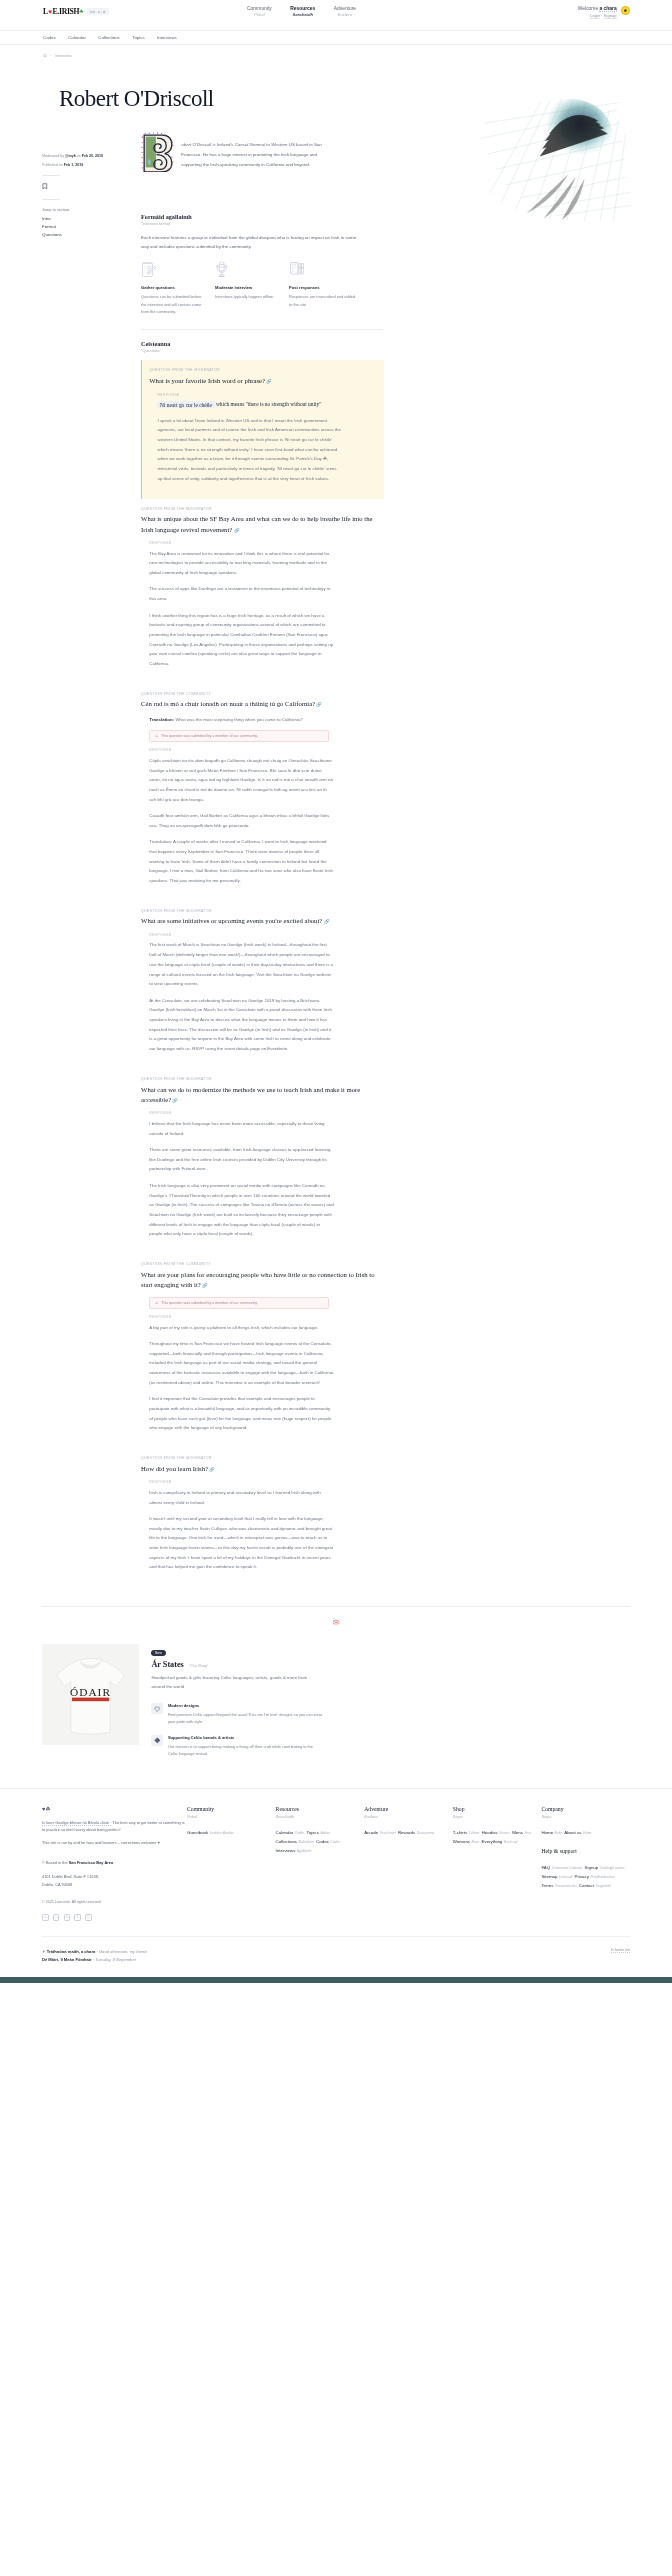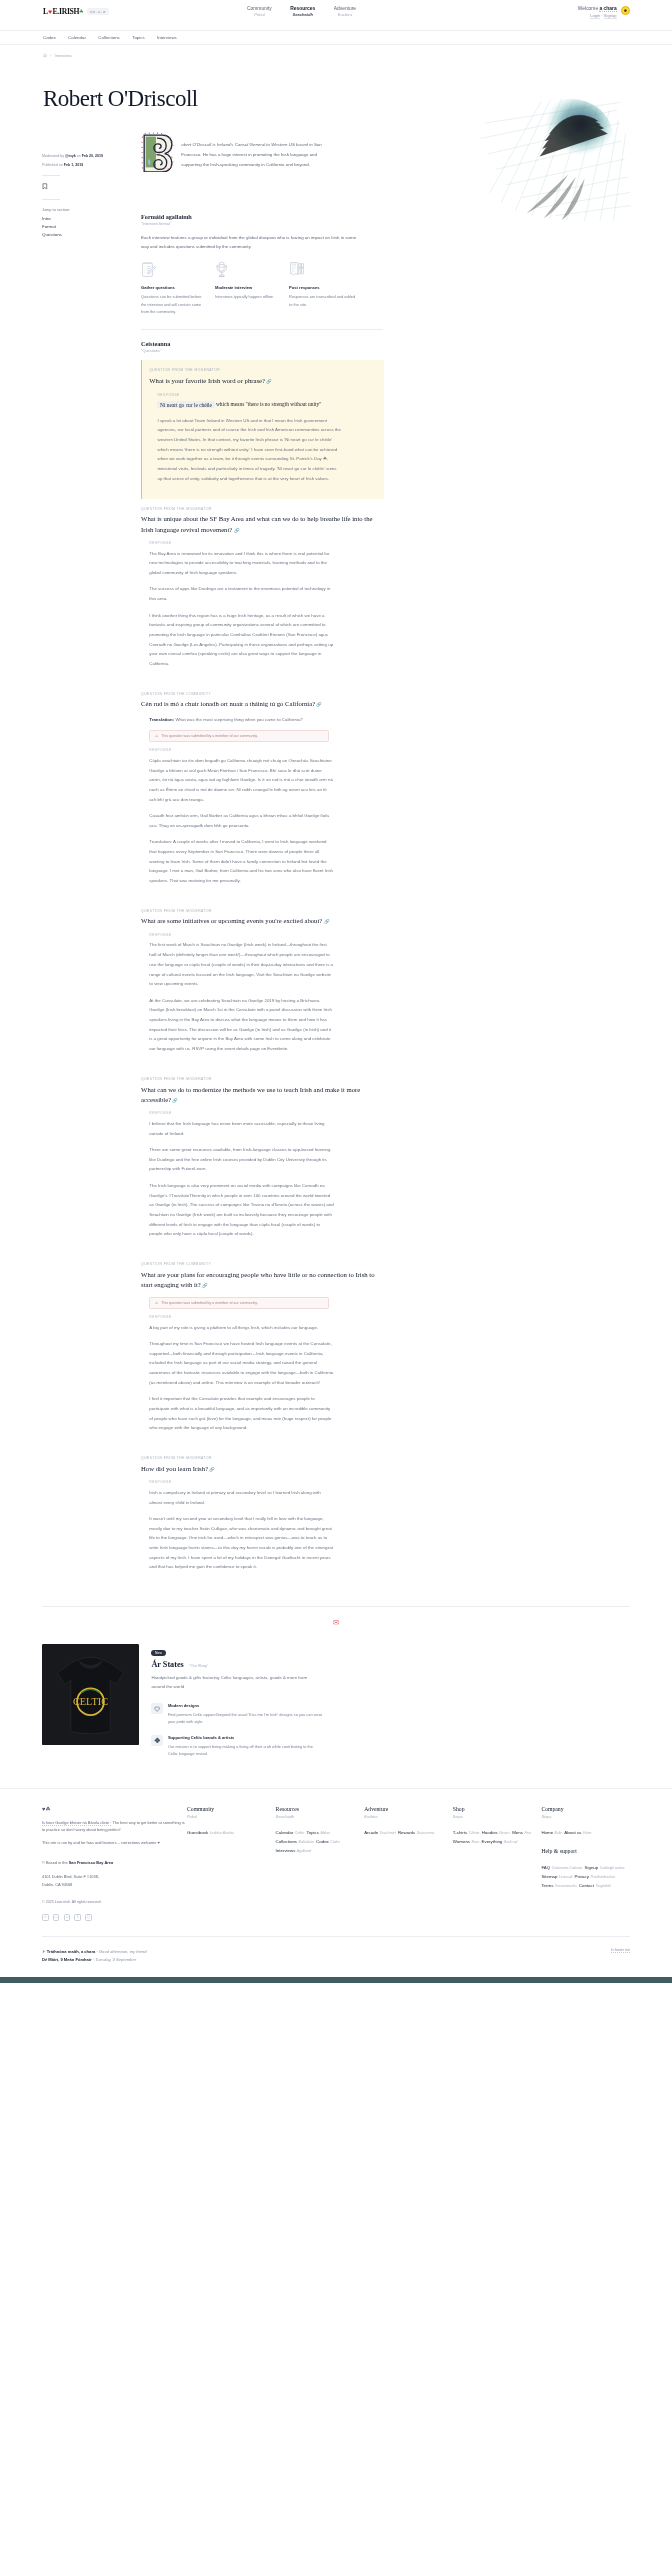--- a/index.html
+++ b/index.html
@@ -39,21 +39,21 @@
 
   
   .subnav { height:14.4px; border-bottom:0.5px solid #eceef1; display:flex; align-items:center; padding-left:43px; gap:12.4px; }
   .subnav a { font-size:4.4px; color:#5a6270; }
 
   
   .crumbs { padding:7.2px 0 0 43px; display:flex; align-items:center; gap:3.1px; font-size:3.9px; color:#a6adba; }
   .crumbs svg { width:4.1px; height:4.1px; }
 
   
-  .page-title { font-family:"Liberation Serif", serif; font-size:23px; color:#131a2b; padding:13.4px 0 0 43px; letter-spacing:-0.5px; font-weight:normal; }
+  .page-title { font-family:"Liberation Serif", serif; font-size:23px; color:#131a2b; padding:13.4px 0 0 43px; letter-spacing:-0.5px; font-weight:normal;margin-left:16px; }
 
   
   .wrap { display:flex; padding:0 42px; }
   .left-col { width:95px; flex:none; padding-top:25px; }
   .right-col { flex:1; padding-left:4.1px; position:relative; }
 
   .meta { font-size:3.6px; color:#8d94a3; line-height:1.75; }
   .meta b { color:#2c3444; }
   .meta p { margin:0 0 2.6px 0; }
   .hr-sm { width:17.5px; height:0.5px; background:#e4e7ec; margin:7.2px 0; }
@@ -458,28 +458,27 @@
       </article>
     </section>
   </main>
 </div>
 
 <div class="divider-wide"></div>
 <div class="env">✉</div>
 
 <section class="shop">
   <div class="shop-imgs">
-    <div class="tee black">
+    <div class="tee white">
       <svg viewBox="0 0 188 196" width="97" height="101">
-        <rect width="188" height="196" fill="#17191d"></rect>
-        <path d="M52 40 q20 -14 42 -14 q22 0 42 14 l22 16 l-14 22 l-12 -8 v100 q-38 8 -76 0 v-100 l-12 8 l-14 -22z" fill="#101215" stroke="#2b2f35" stroke-width="1"></path>
-        <path d="M70 30 q24 22 48 0 q-6 18 -24 18 q-18 0 -24 -18z" fill="#1d2126"></path>
-        <circle cx="94" cy="112" r="26" fill="none" stroke="#d9b43a" stroke-width="3.4"></circle>
-        <text x="94" y="118" font-family="Liberation Serif, serif" font-size="20" fill="#d9b43a" text-anchor="middle">CELTIC</text>
-        <path d="M76 95 q18 -14 36 0" fill="none" stroke="#2f7d3c" stroke-width="2.2"></path>
+        <rect width="188" height="196" fill="#f4f4f2"></rect>
+        <path d="M50 42 q22 -14 44 -14 q22 0 44 14 l22 18 l-16 22 l-12 -9 v98 q-38 8 -76 0 v-98 l-12 9 l-16 -22z" fill="#fbfbfa" stroke="#dededa" stroke-width="1"></path>
+        <path d="M72 32 q22 18 44 0 q-6 16 -22 16 q-16 0 -22 -16z" fill="#ebebe7"></path>
+        <rect x="58" y="104" width="72" height="7" fill="#c0392b"></rect>
+        <text x="94" y="100" font-family="Liberation Serif, serif" font-size="22" letter-spacing="2" fill="#1a1a1a" text-anchor="middle">ÓDAIR</text>
       </svg>
     </div>
   </div>
 
   <div class="shop-info">
     <span class="pill">New</span>
     <div>
       <h2 class="shop-h">Ár States</h2>
       <span class="shop-h-sub">“Our Shop”</span>
     </div>

